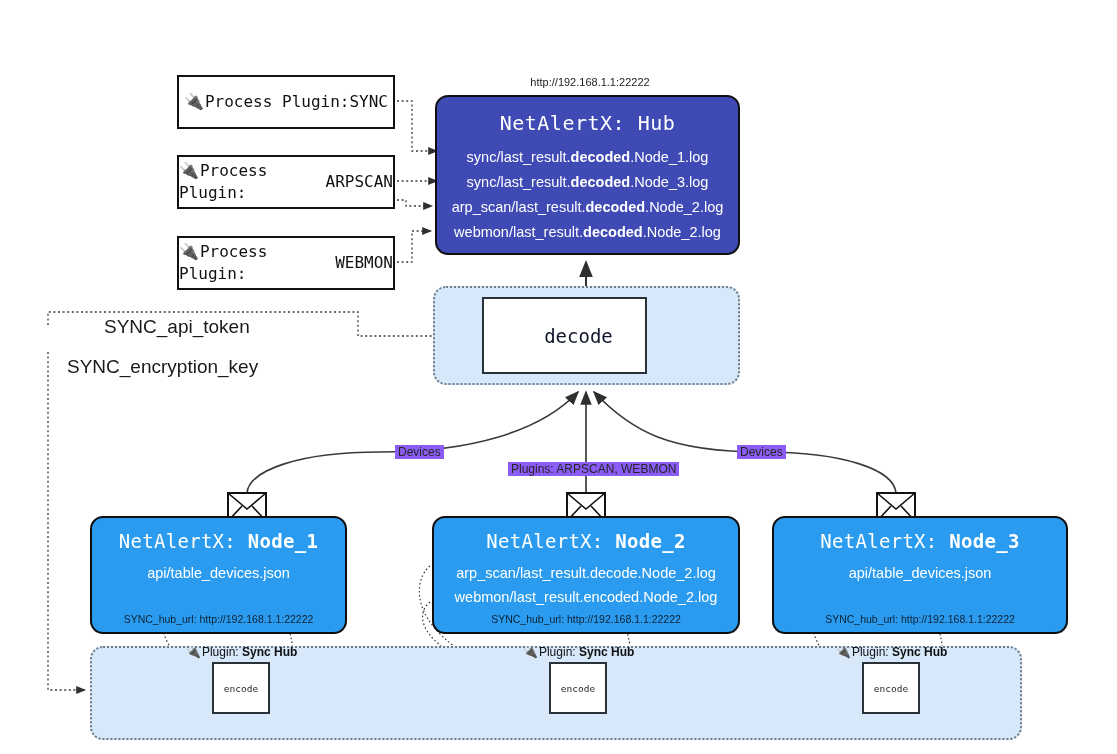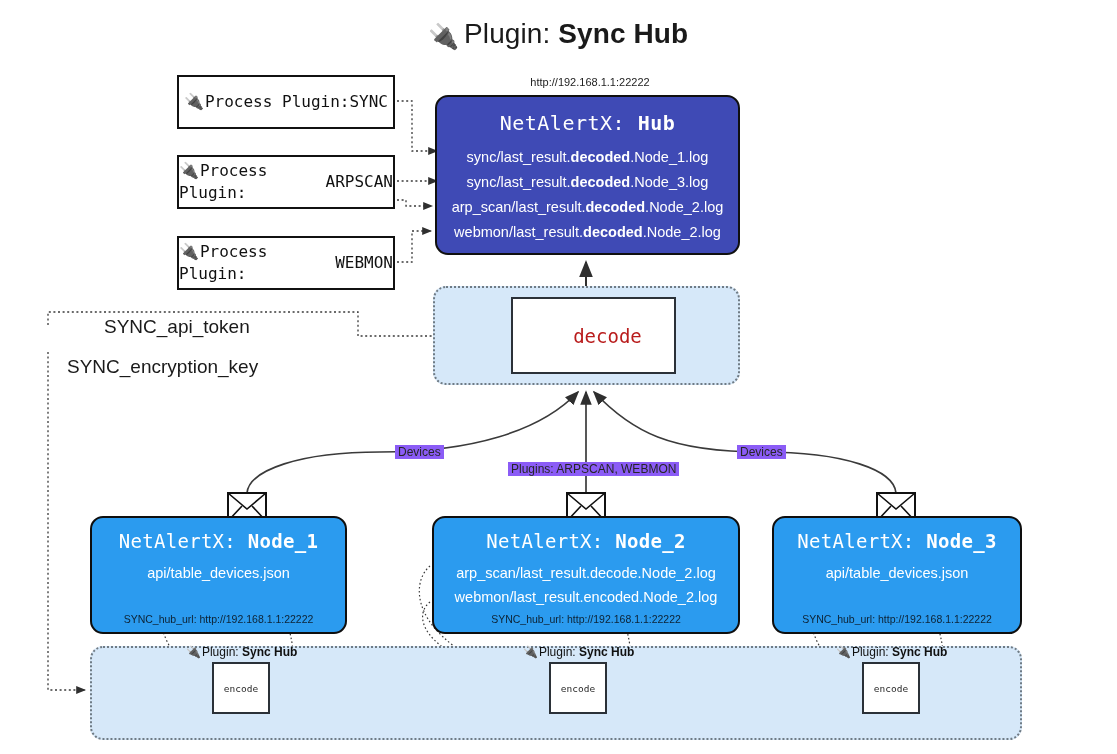--- a/index.html
+++ b/index.html
@@ -18,40 +18,40 @@
   #title .strong{font-weight:700;}
 
   
   #huburl{left:435px;top:76px;width:310px;text-align:center;font-size:11px;color:#1d1d1d;}
 
   
   #hub{left:435px;top:95px;width:305px;height:160px;background:#3f4ab5;
        border:2px solid #101010;border-radius:13px;color:#ffffff;}
   #hub .hub-title{text-align:center;margin-top:14px;font-family:"DejaVu Sans Mono",monospace;
        font-size:20px;letter-spacing:.5px;}
-  #hub .hub-title .b{font-weight:700;}
+  #hub .hub-title .b{font-weight:400;}
   #hub .logs{margin-top:10px;}
   #hub .log{font-size:14.5px;text-align:center;line-height:1.72;white-space:nowrap;}
   #hub .log .b{font-weight:700;}
 
   
   .pbox{width:218px;height:54px;background:#ffffff;border:2px solid #111111;
         font-family:"DejaVu Sans Mono",monospace;font-size:16px;color:#111111;
         display:flex;flex-direction:row;align-items:center;justify-content:center;
         line-height:1.35;}
   .pbox .l1{display:block;}
   .pbox .l1 .ic{margin-right:1px;}
   .pbox .l2{display:block;}
 
   
   #decode-wrap{left:433px;top:286px;width:307px;height:99px;background:#d6e8f9;
        border:2px dotted #6f7b85;border-radius:13px;}
-  #decode{left:511px;top:297px;width:165px;height:77px;background:#ffffff;
+  #decode{left:482px;top:297px;width:165px;height:77px;background:#ffffff;
        border:2px solid #2b3138;display:flex;align-items:center;justify-content:center;
-       font-family:"DejaVu Sans Mono",monospace;font-size:19px;color:#b91c1c;padding-left:28px;}
+       font-family:"DejaVu Sans Mono",monospace;font-size:19px;color:#0f172a;padding-left:28px;}
 
   
   .node{height:118px;background:#2b9bef;border:2px solid #0e0e0e;border-radius:13px;
         color:#ffffff;}
   .node .n-title{text-align:center;margin-top:12px;font-family:"DejaVu Sans Mono",monospace;
         font-size:19px;letter-spacing:.3px;}
   .node .n-title .b{font-weight:700;}
   .node .n-lines{margin-top:9px;text-align:center;}
   .node .n-line{font-size:14.5px;line-height:1.68;white-space:nowrap;}
   .node .n-foot{position:absolute;left:0;right:0;bottom:7px;text-align:center;
@@ -115,23 +115,20 @@
       <path d="M279,688 C300,684 305,650 252,524" marker-end="url(#ahs)"></path>
 
       <path d="M430,566 C408,584 408,650 549,688" marker-end="url(#ahs)"></path>
       <path d="M430,602 C412,616 418,658 549,690" marker-end="url(#ahs)"></path>
       <path d="M616,688 C638,684 642,650 590,524" marker-end="url(#ahs)"></path>
       <path d="M822,572 C802,596 800,650 862,688" marker-end="url(#ahs)"></path>
       <path d="M929,688 C950,684 955,650 901,524" marker-end="url(#ahs)"></path>
     </g>
   </svg>
 
-  <div class="abs" id="title">
-    <span class="plug">🔌</span><span class="lead">Plugin: </span><span class="strong">Sync Hub</span>
-  </div>
 
   <div class="abs" id="huburl">http://192.168.1.1:22222</div>
 
   <div class="abs" id="hub">
     <div class="hub-title">
       <span>NetAlertX: </span><span class="b">Hub</span>
     </div>
     <div class="logs">
       <div class="log">
         <span>sync/last_result.</span><span class="b">decoded</span><span>.Node_1.log</span>
@@ -209,21 +206,21 @@
     <div class="n-title">
       <span>NetAlertX: </span><span class="b">Node_2</span>
     </div>
     <div class="n-lines">
       <div class="n-line">arp_scan/last_result.decode.Node_2.log</div>
       <div class="n-line">webmon/last_result.encoded.Node_2.log</div>
     </div>
     <div class="n-foot">SYNC_hub_url: http://192.168.1.1:22222</div>
   </div>
 
-  <div class="abs node" style="left:772px;top:516px;width:250px;">
+  <div class="abs node" style="left:772px;top:516px;width:296px;">
     <div class="n-title">
       <span>NetAlertX: </span><span class="b">Node_3</span>
     </div>
     <div class="n-lines">
       <div class="n-line">api/table_devices.json</div>
     </div>
     <div class="n-foot">SYNC_hub_url: http://192.168.1.1:22222</div>
   </div>
 
   <div class="abs" id="botwrap"></div>

